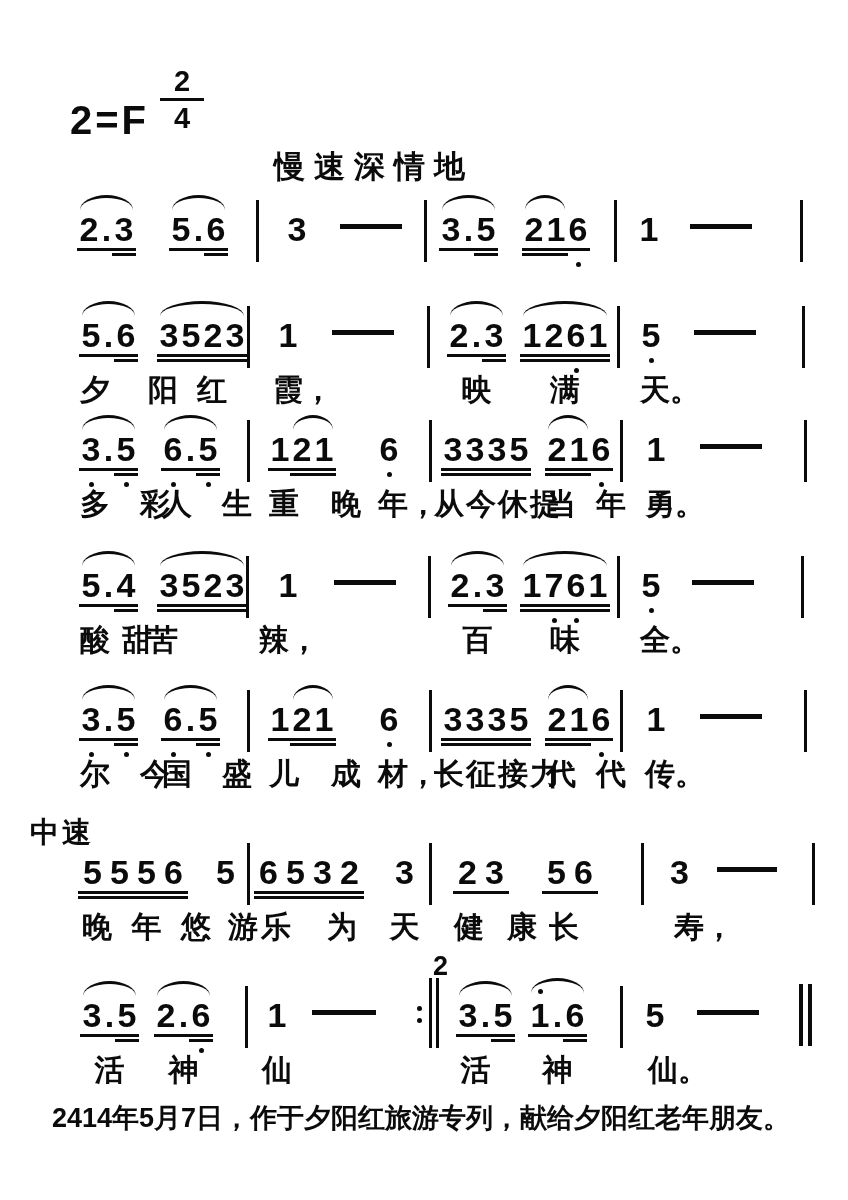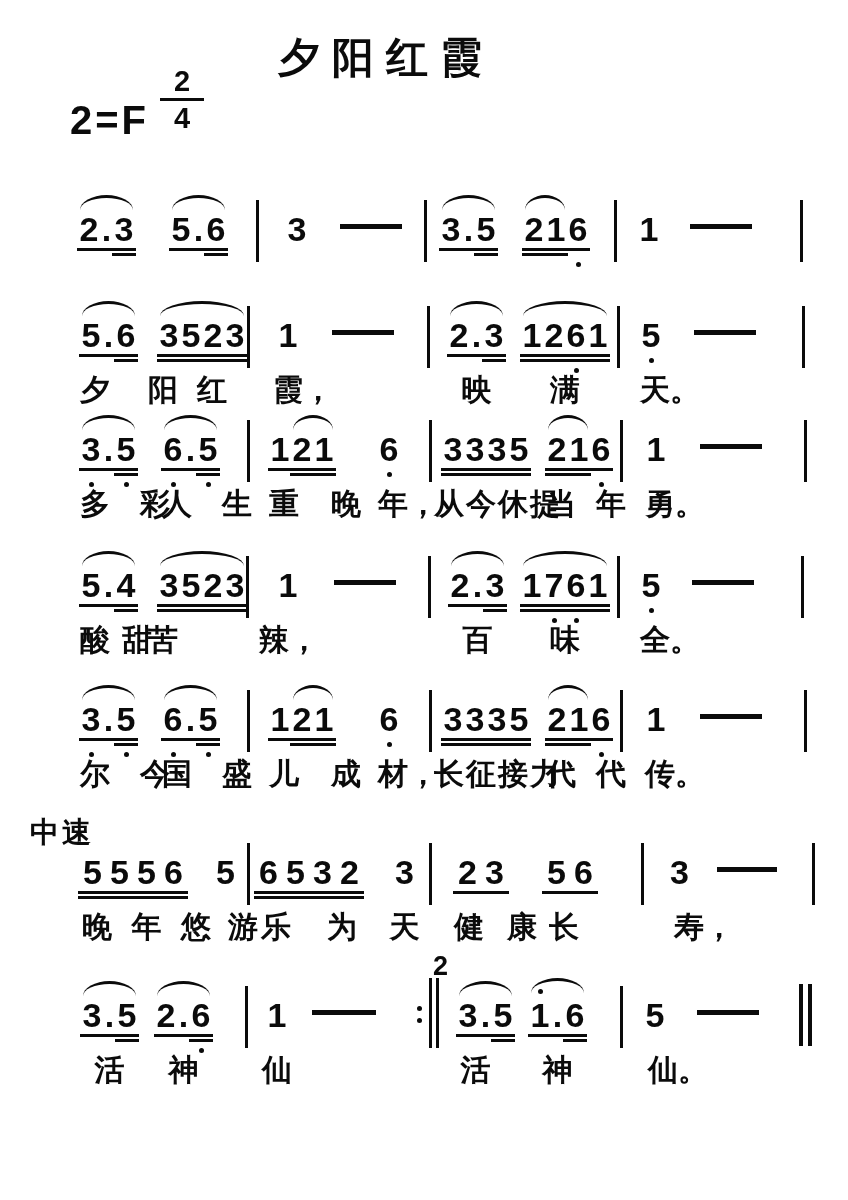--- a/index.html
+++ b/index.html
@@ -31,26 +31,26 @@
   .rpt{position:absolute;top:0;}
   .rline{position:absolute;top:-20px;width:2.5px;height:70px;background:#0b0b0b;}
   .volta{position:absolute;left:16px;top:-47px;font-size:27px;font-weight:bold;}
   .fin{position:absolute;top:0;}
   .fline{position:absolute;top:-14px;height:62px;background:#0b0b0b;}
 </style>
 </head>
 <body>
 
 <div class="page">
-  <div class="title">夕阳红霞</div>
   <div class="keysig-text">2=F</div>
   <div class="timesig">
     <span class="num">2</span>
     <span class="den">4</span>
   </div>
+  <div class="tempo">慢速深情地</div>
   <div class="tempo2">中速</div>
   <div id="score">
       <div class="mline" style="top: 212px;">
         <div class="note" style="left: 78px;">
           <div class="digits">
             <span class="ch" style="width: 22px;">2</span>
             <span class="ch" style="width: 13px;">.</span>
             <span class="ch" style="width: 22px;">3</span>
           </div>
           <div class="slur" style="left: 2px; width: 53px; top: -17px;"></div>
@@ -584,13 +584,14 @@
           </div>
         </div>
         <div class="lyr" style="left: 648px;">仙。</div>
         <div class="dashline" style="left: 697px; width: 62px;"></div>
         <div class="fin" style="left: 799px;">
           <div class="fline" style="left: 0px; width: 3.5px;"></div>
           <div class="fline" style="left: 9px; width: 4px;"></div>
         </div>
       </div>
     </div>
+  <div class="footer-note">2414年5月7日，作于夕阳红旅游专列，献给夕阳红老年朋友。</div>
 </div>
 
 </body></html>

